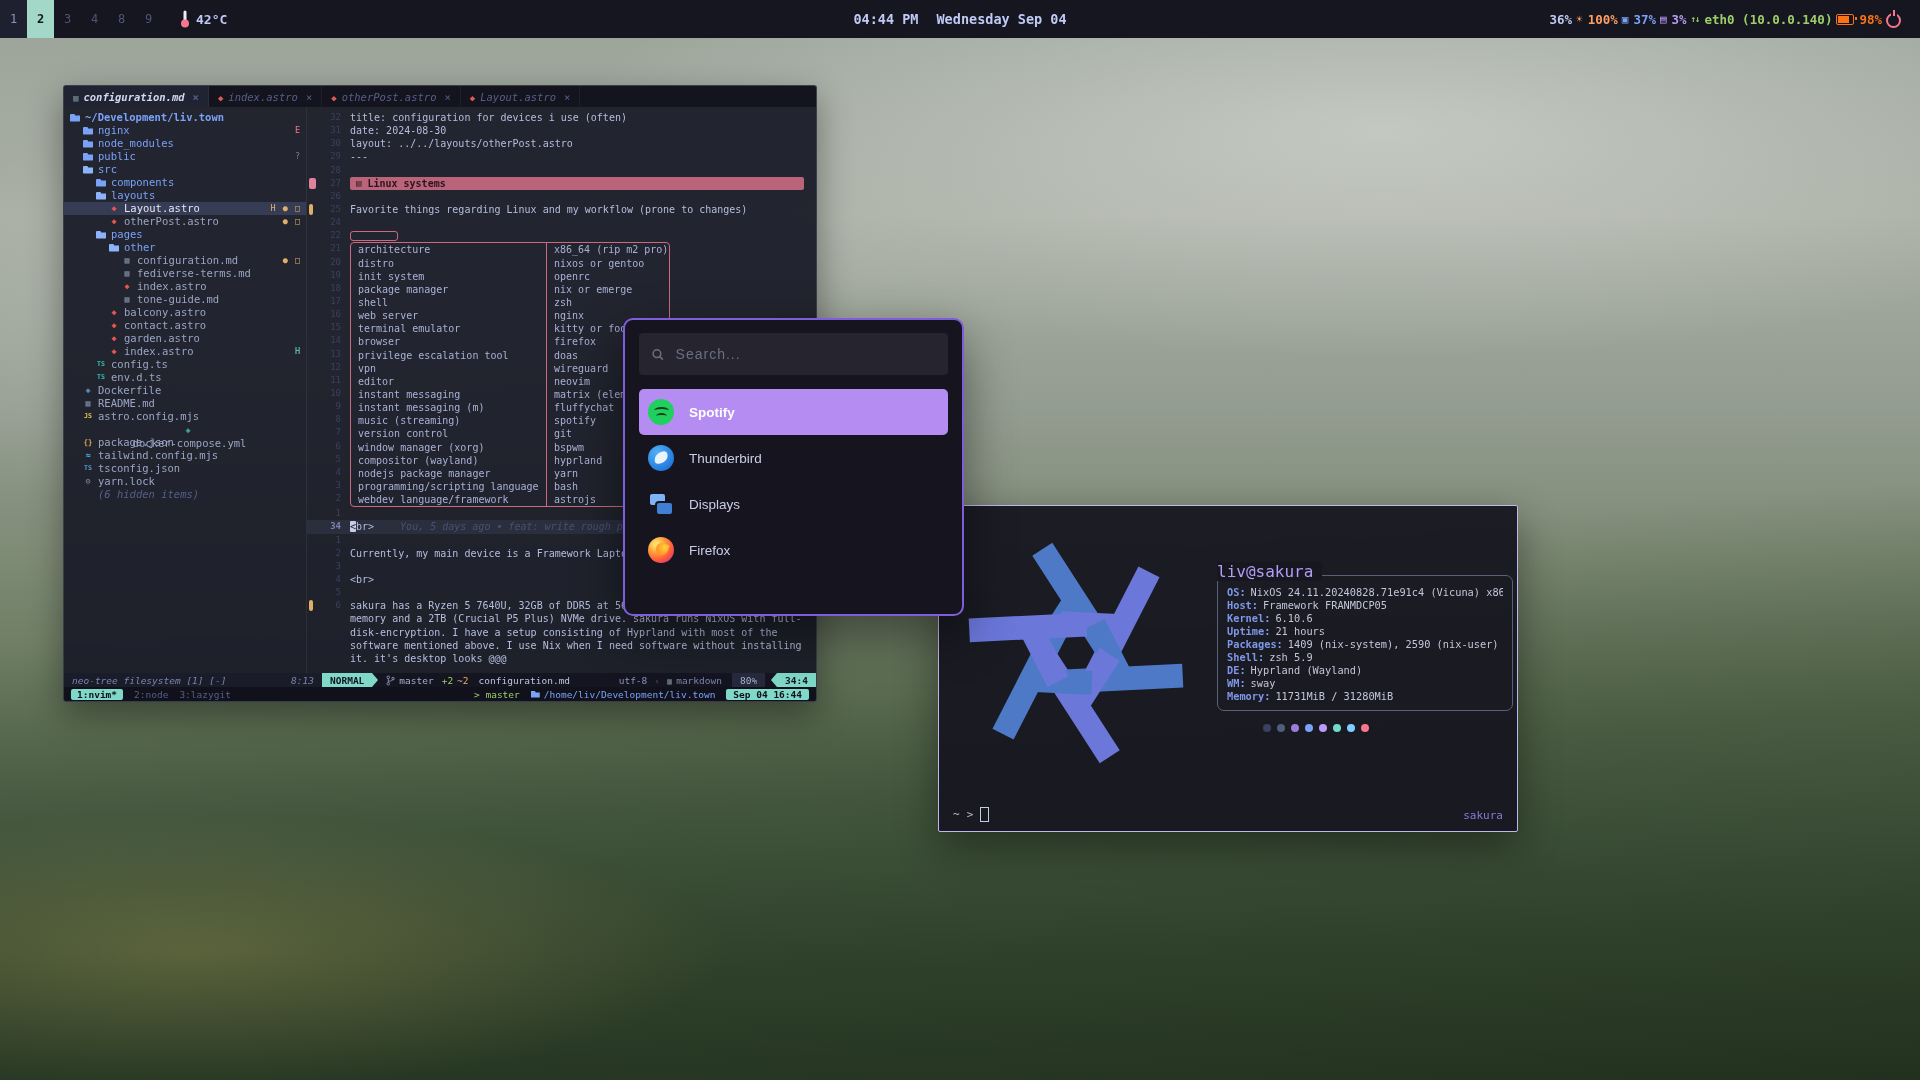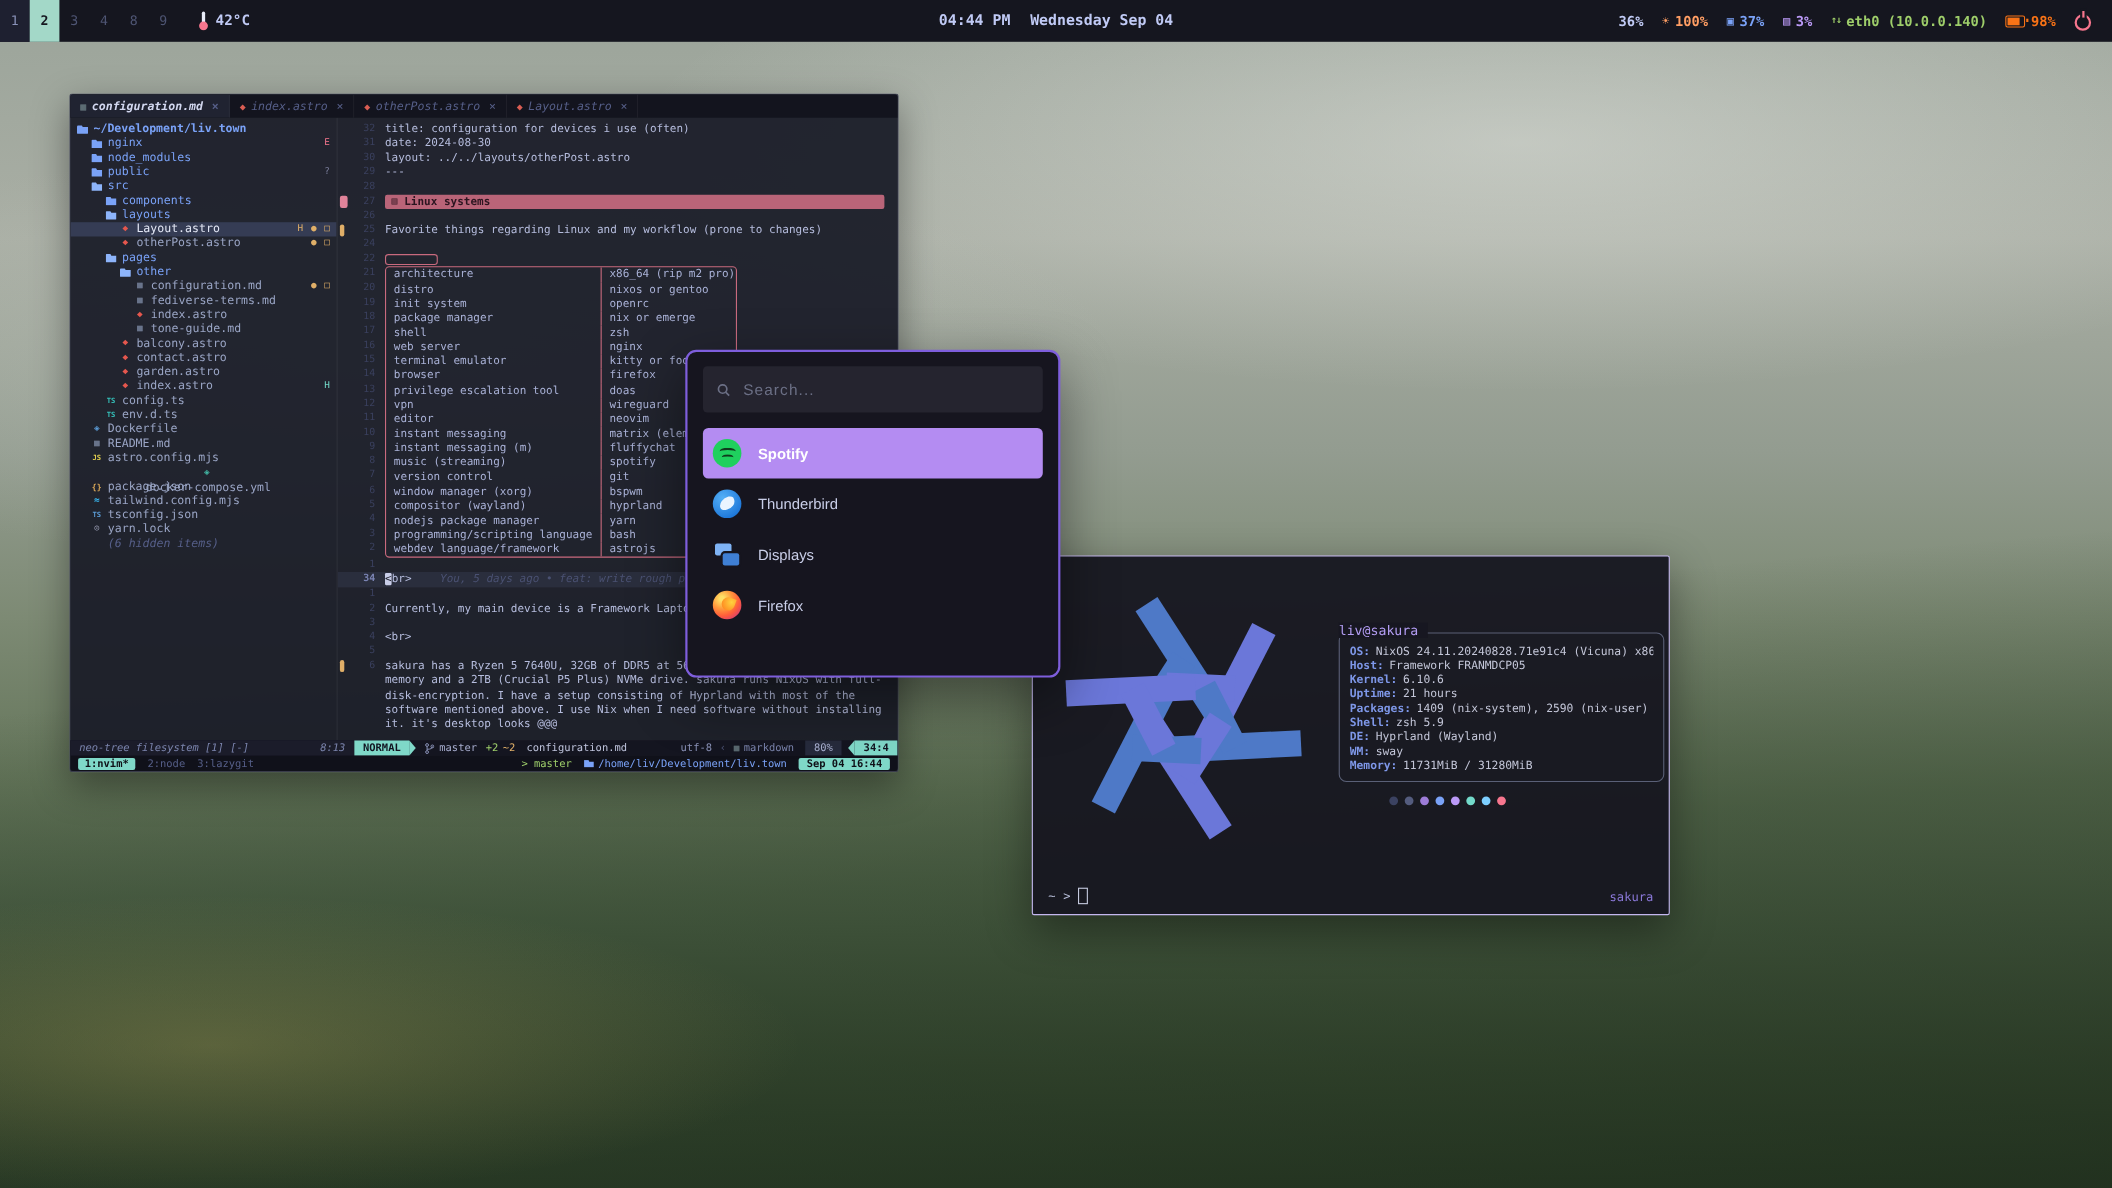--- a/index.html
+++ b/index.html
@@ -13,21 +13,21 @@
     font-family:"DejaVu Sans Mono",monospace;}
 
   
   .topbar{position:absolute;left:0;top:0;right:0;height:38px;background:#15161f;display:flex;align-items:center;color:#c0caf5;z-index:10;}
   .workspaces{display:flex;height:100%;}
   .ws{width:27px;height:100%;display:flex;align-items:center;justify-content:center;font-size:12px;color:#4e5573;cursor:pointer;}
   .ws:first-child{background:#1e2030;color:#8a92b8;}
   .ws.active{background:#a3d8c8;color:#15161f;font-weight:bold;}
   .temp{display:flex;align-items:center;gap:6px;margin-left:18px;font-size:13px;font-weight:600;}
   .tb-center{position:absolute;left:50%;transform:translateX(-50%);display:flex;gap:18px;font-size:13.5px;font-weight:bold;}
-  .tb-right{margin-left:auto;display:flex;align-items:center;gap:17px;padding-right:14px;font-size:12.5px;font-weight:600;}
+  .tb-right{margin-left:auto;display:flex;align-items:center;gap:4px;padding-right:14px;font-size:12.5px;font-weight:600;}
   .mod{display:flex;align-items:center;gap:5px;cursor:pointer;}
   .mico{display:inline-flex;align-items:center;justify-content:center;font-size:11px;}
   .mod.brightness .mico::before{content:"☀";}
   .mod.cpu .mico::before{content:"▣";}
   .mod.memory .mico::before{content:"▤";}
   .mod.network .mico::before{content:"↑↓";font-size:9px;letter-spacing:-1px;}
   .mod.battery .mico{width:16px;height:9px;border:1px solid currentColor;border-radius:2px;position:relative;}
   .mod.battery .mico::before{content:"";position:absolute;left:1px;top:1px;bottom:1px;width:11px;background:currentColor;}
   .mod.battery .mico::after{content:"";position:absolute;right:-4px;top:2px;width:2px;height:3px;background:currentColor;}
   .mod.power .mico{width:11px;height:11px;border:2px solid currentColor;border-radius:50%;position:relative;margin-top:2px;}
@@ -143,21 +143,21 @@
   .app-icon.displays::after{content:"";position:absolute;right:2px;bottom:3px;width:15px;height:11px;background:#3f7fd4;border-radius:2px;box-shadow:0 0 0 2px #16151f;}
   .app-icon.firefox{background:radial-gradient(circle at 32% 28%,#ffe066 8%,#ff9a3c 35%,#ff5e3a 60%,#c72e8a 95%);}
   .app-icon.firefox::before{content:"";position:absolute;left:8px;top:6px;width:12px;height:12px;background:radial-gradient(circle at 70% 30%,#ffd23e,#ff7a1a);border-radius:50% 0 50% 50%;transform:rotate(20deg);}
   .app-icon.darktable{background:conic-gradient(from 20deg,#d94f4f,#e8c94a,#56b870,#4a90d9,#8e5bd0,#d94f4f);}
   .app-icon.darktable::before{content:"";position:absolute;inset:6px;background:#16151f;border-radius:50%;}
 
   
   .term{position:absolute;left:938px;top:505px;width:578px;height:325px;background:rgba(23,23,32,0.96);border:1px solid #c3b6ee;z-index:3;border-radius:2px;box-shadow:0 14px 40px rgba(0,0,0,0.4);}
   .nixlogo{position:absolute;left:12px;top:22px;}
   .fetch{position:absolute;left:278px;top:56px;width:296px;}
-  .fetch-title{color:#b39df3;font-size:12px;display:inline-block;background:#171721;position:relative;z-index:1;padding-right:9px;}
+  .fetch-title{color:#b39df3;font-size:16px;display:inline-block;background:#171721;position:relative;z-index:1;padding-right:9px;}
   .fetch-box{border:1px solid #5a6077;border-radius:7px;margin-top:-6px;padding:10px 9px 7px;overflow:hidden;}
   .frow{font-size:10.3px;line-height:13px;white-space:nowrap;overflow:hidden;color:#c3c6d8;}
   .flabel{color:#7e97e8;font-weight:bold;margin-right:5px;}
   .dots{display:flex;gap:6px;margin:13px 0 0 46px;}
   .dot{width:8px;height:8px;border-radius:50%;}
   .prompt{position:absolute;left:14px;bottom:9px;color:#b6bdd8;font-size:11px;display:flex;align-items:center;gap:7px;}
   .pcursor{width:7px;height:13px;border:1px solid #c6cbe0;display:inline-block;}
   .term-host{position:absolute;right:14px;bottom:9px;color:#8a78d8;font-size:11px;}
 </style>
 </head>

